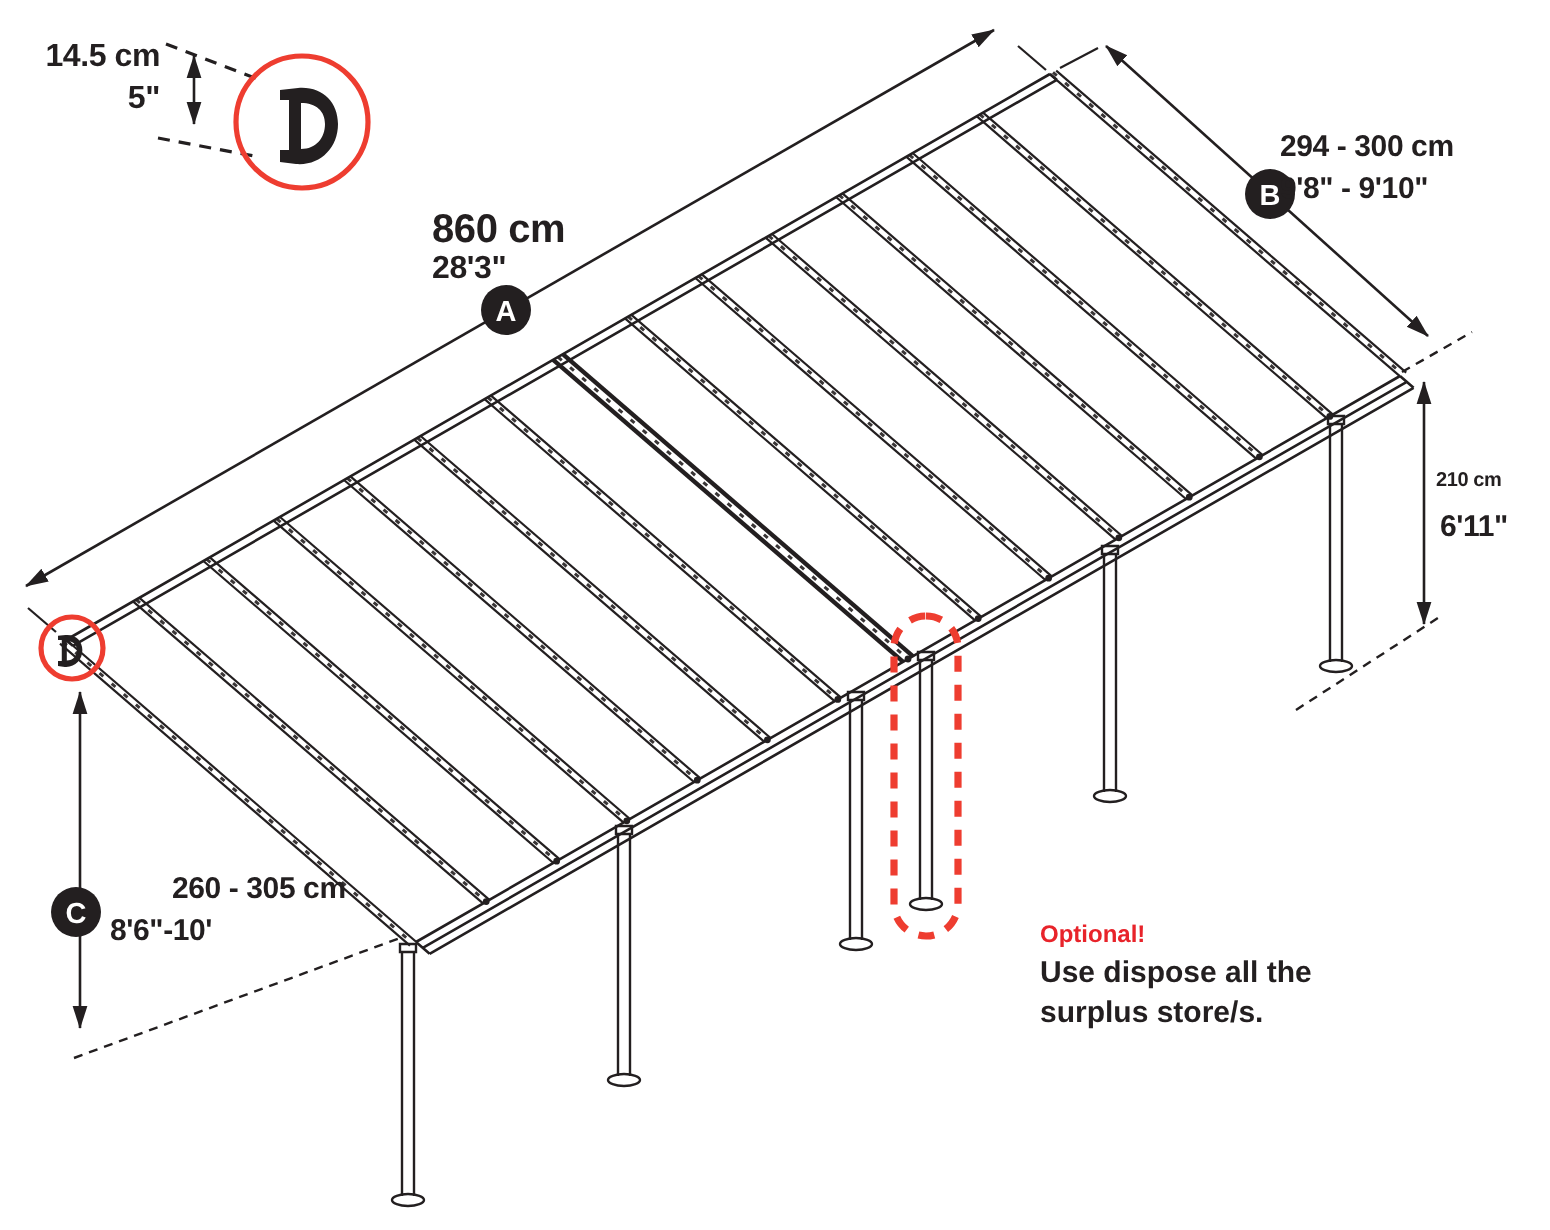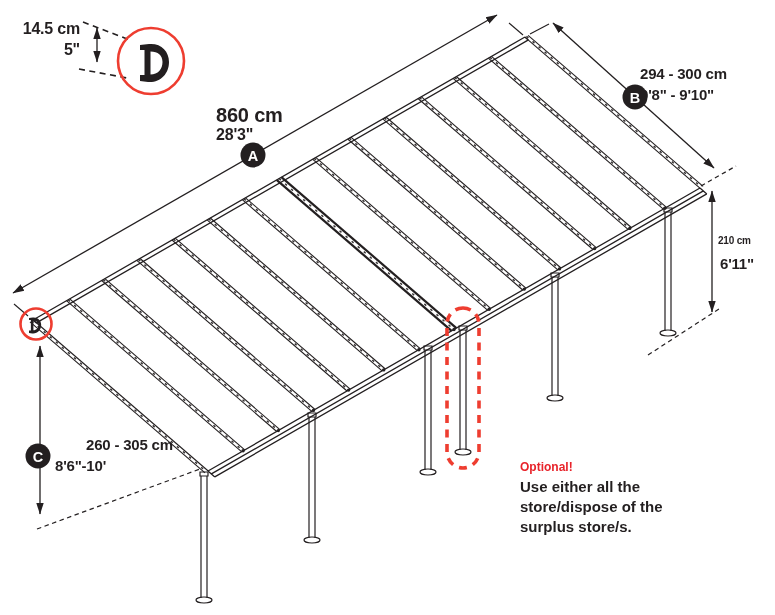--- a/index.html
+++ b/index.html
@@ -197,19 +197,18 @@
 
   <div class="lbl" style="left:718px;top:235px;font-size:10px;">210 cm</div>
   <div class="lbl" style="left:720px;top:256px;font-size:15px;">6'11"</div>
 
   <div class="lbl" style="left:55px;top:437px;font-size:15px;margin-left:31px;">260 - 305 cm</div>
   <div class="lbl" style="left:55px;top:458px;font-size:15px;">8'6"-10'</div>
 
   <div style="position:absolute;left:520px;top:460px;width:175px;">
     <div class="note-title">Optional!</div>
     <div style="margin-top:3px;">
-      <div class="note-line">Use either all the</div>
-      <div class="note-line">store/dispose of the</div>
+      <div class="note-line">Use dispose all the</div>
       <div class="note-line">surplus store/s.</div>
     </div>
   </div>
 
 </div>
 
 </body></html>

